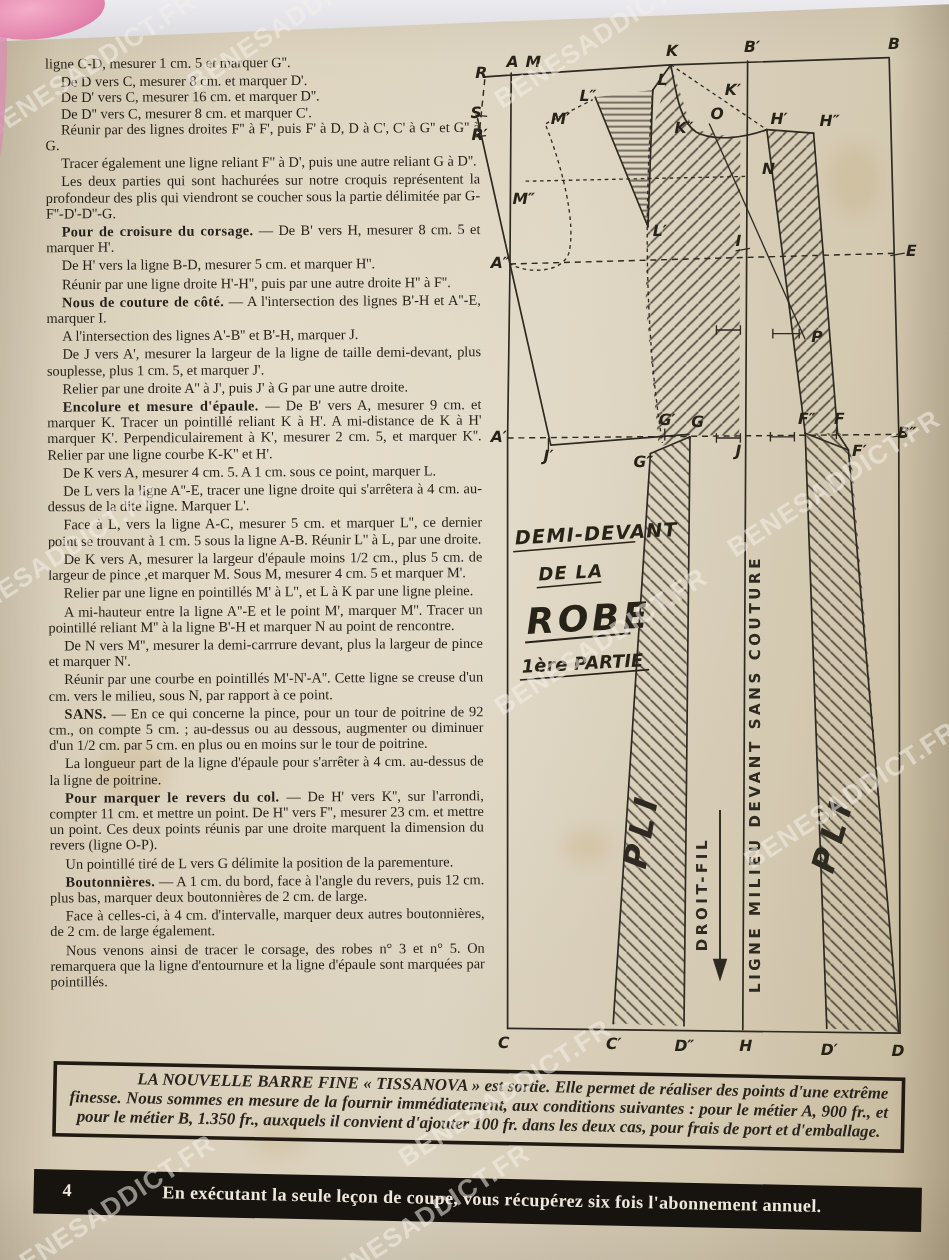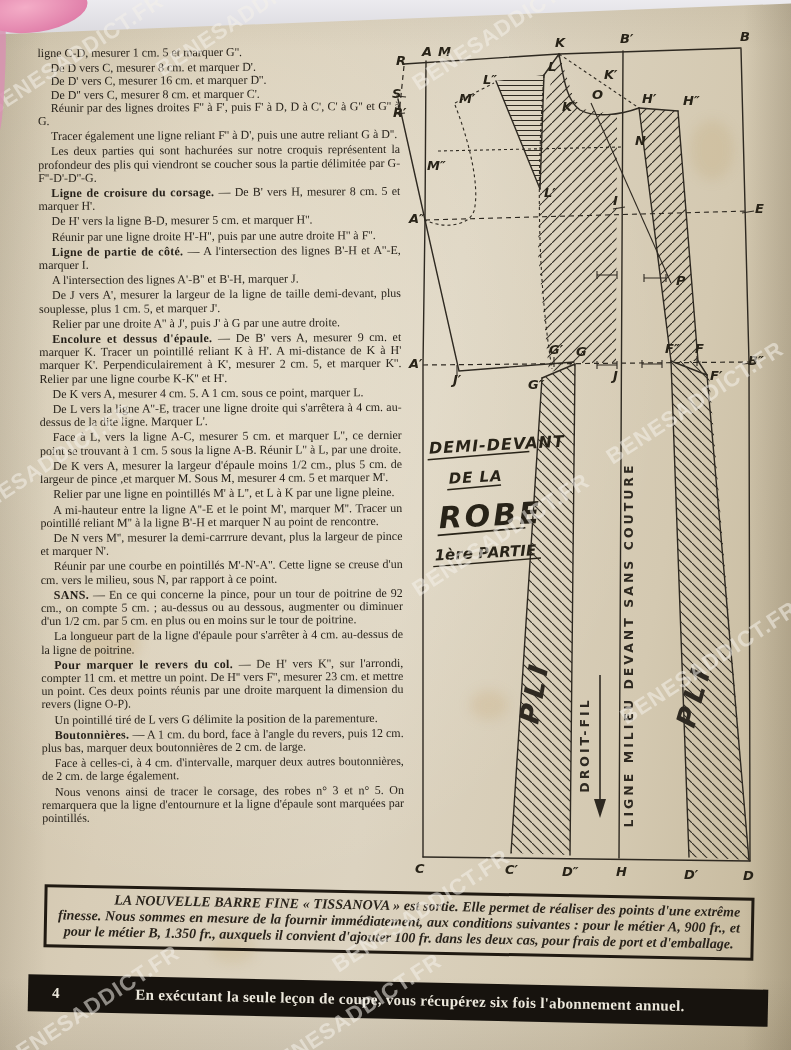--- a/index.html
+++ b/index.html
@@ -83,28 +83,28 @@
 <div class="watermark" style="left:250px;top:1002px;">BENESADDICT.FR</div>
 
 <div class="article">
     <p class="noindent">ligne C-D, mesurer 1 cm. 5 et marquer G''.</p>
     <p class="tight">De D vers C, mesurer 8 cm. et marquer D'.</p>
     <p class="tight">De D' vers C, mesurer 16 cm. et marquer D''.</p>
     <p class="tight">De D'' vers C, mesurer 8 cm. et marquer C'.</p>
     <p>Réunir par des lignes droites F'' à F', puis F' à D, D à C', C' à G'' et G'' à G.</p>
     <p>Tracer également une ligne reliant F'' à D', puis une autre reliant G à D''.</p>
     <p>Les deux parties qui sont hachurées sur notre croquis représentent la profondeur des plis qui viendront se coucher sous la partie délimitée par G-F''-D'-D''-G.</p>
-    <p><b>Ligne de croisure du corsage.</b> — De B' vers H, mesurer 8 cm. 5 et marquer H'.</p>
+    <p><b>Pour de croisure du corsage.</b> — De B' vers H, mesurer 8 cm. 5 et marquer H'.</p>
     <p>De H' vers la ligne B-D, mesurer 5 cm. et marquer H''.</p>
     <p>Réunir par une ligne droite H'-H'', puis par une autre droite H'' à F''.</p>
-    <p><b>Ligne de partie de côté.</b> — A l'intersection des lignes B'-H et A''-E, marquer I.</p>
+    <p><b>Nous de couture de côté.</b> — A l'intersection des lignes B'-H et A''-E, marquer I.</p>
     <p>A l'intersection des lignes A'-B'' et B'-H, marquer J.</p>
     <p>De J vers A', mesurer la largeur de la ligne de taille demi-devant, plus souplesse, plus 1 cm. 5, et marquer J'.</p>
     <p>Relier par une droite A'' à J', puis J' à G par une autre droite.</p>
-    <p><b>Encolure et dessus d'épaule.</b> — De B' vers A, mesurer 9 cm. et marquer K. Tracer un pointillé reliant K à H'. A mi-distance de K à H' marquer K'. Perpendiculairement à K', mesurer 2 cm. 5, et marquer K''. Relier par une ligne courbe K-K'' et H'.</p>
+    <p><b>Encolure et mesure d'épaule.</b> — De B' vers A, mesurer 9 cm. et marquer K. Tracer un pointillé reliant K à H'. A mi-distance de K à H' marquer K'. Perpendiculairement à K', mesurer 2 cm. 5, et marquer K''. Relier par une ligne courbe K-K'' et H'.</p>
     <p>De K vers A, mesurer 4 cm. 5. A 1 cm. sous ce point, marquer L.</p>
     <p>De L vers la ligne A''-E, tracer une ligne droite qui s'arrêtera à 4 cm. au-dessus de la dite ligne. Marquer L'.</p>
     <p>Face à L, vers la ligne A-C, mesurer 5 cm. et marquer L'', ce dernier point se trouvant à 1 cm. 5 sous la ligne A-B. Réunir L'' à L, par une droite.</p>
     <p>De K vers A, mesurer la largeur d'épaule moins 1/2 cm., plus 5 cm. de largeur de pince ,et marquer M. Sous M, mesurer 4 cm. 5 et marquer M'.</p>
     <p>Relier par une ligne en pointillés M' à L'', et L à K par une ligne pleine.</p>
     <p>A mi-hauteur entre la ligne A''-E et le point M', marquer M''. Tracer un pointillé reliant M'' à la ligne B'-H et marquer N au point de rencontre.</p>
     <p>De N vers M'', mesurer la demi-carrrure devant, plus la largeur de pince et marquer N'.</p>
     <p>Réunir par une courbe en pointillés M'-N'-A''. Cette ligne se creuse d'un cm. vers le milieu, sous N, par rapport à ce point.</p>
     <p><b>SANS.</b> — En ce qui concerne la pince, pour un tour de poitrine de 92 cm., on compte 5 cm. ; au-dessus ou au dessous, augmenter ou diminuer d'un 1/2 cm. par 5 cm. en plus ou en moins sur le tour de poitrine.</p>
     <p>La longueur part de la ligne d'épaule pour s'arrêter à 4 cm. au-dessus de la ligne de poitrine.</p>

